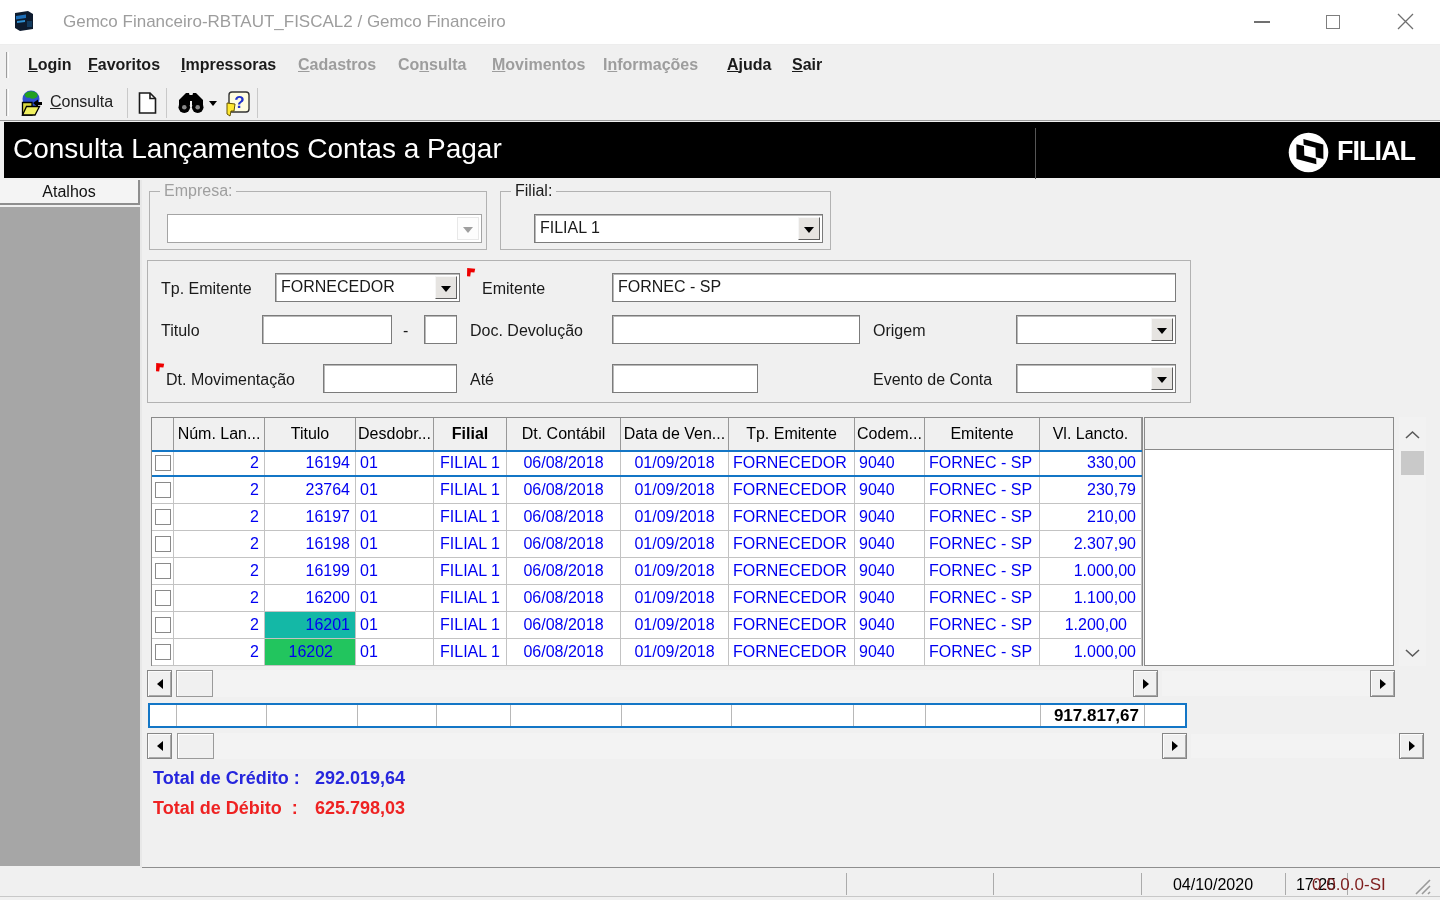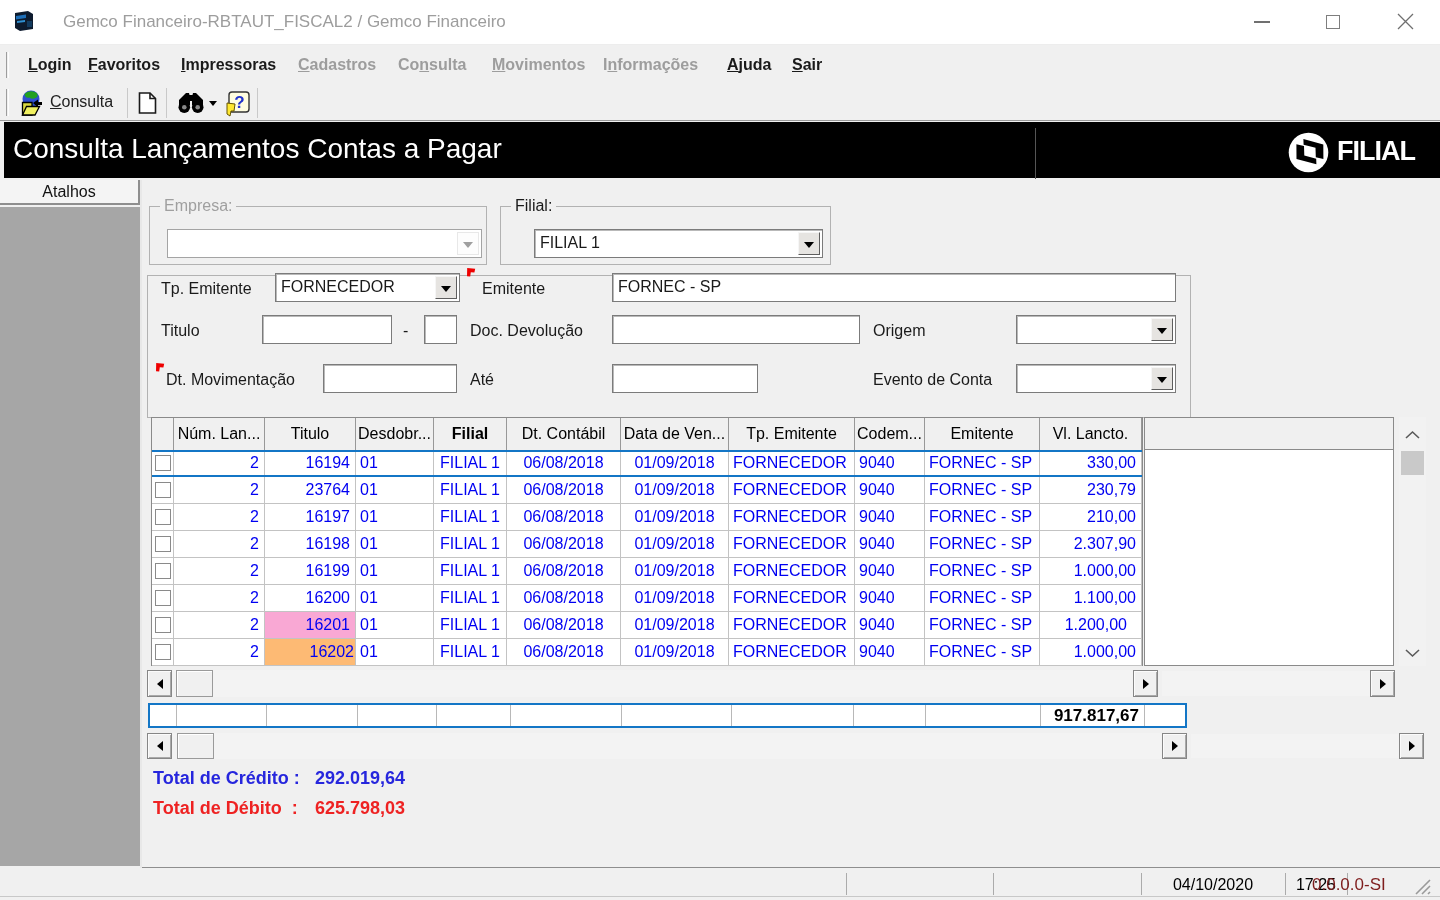--- a/index.html
+++ b/index.html
@@ -31,21 +31,21 @@
 
 
 #atalhos { left:0; top:180px; width:140px; height:25px; background:#f4f4f4; border-bottom:2px solid #8e8e8e; border-right:2px solid #8e8e8e; text-align:center; font-size:16px; color:#111; line-height:23px; }
 #sidebar { left:0; top:207px; width:140px; height:659px; background:#a6a6a6; }
 #sideline { left:140px; top:180px; width:2px; height:688px; background:#e8e8e8; }
 
 
 #main { left:142px; top:180px; width:1298px; height:688px; background:#f0f0f0; border-bottom:1px solid #8e8e8e; }
 
 
-.groupbox { border:1px solid #b2b2b2; background:#f0f0f0;margin-top:15px; }
+.groupbox { border:1px solid #b2b2b2; background:#f0f0f0; }
 .glabel { position:absolute; top:-10px; left:10px; background:#f0f0f0; padding:0 4px; font-size:16px; color:#1a1a1a; }
 .glabel.dis { color:#9f9f9f; }
 
 .field { background:#fff; border:1px solid #7b7b7b; box-shadow:inset 1px 1px 0 #b9b9b9; }
 .cbtn { position:absolute; top:2px; right:2px; bottom:2px; width:22px; background:#e6e4e1; border:1px solid #888;
   border-top-color:#f6f6f6; border-left-color:#f6f6f6; border-right-color:#5e5e5e; border-bottom-color:#5e5e5e; }
 .arr { position:absolute; left:50%; top:50%; margin-left:-5px; margin-top:-2px; width:0; height:0;
   border-left:5px solid transparent; border-right:5px solid transparent; border-top:6px solid #000; }
 .cbtn.dis2 { background:#fdfdfd; border-color:#e8e8e8; }
 .cbtn.dis2 .arr { border-top-color:#9f9f9f; }
@@ -289,33 +289,33 @@
   <div class="abs gcell blue" style="left:434px; top:585px; width:73px; height:27px; line-height:26px; border-bottom:1px solid #c3c3c3; background:#fff; text-align:center;">FILIAL 1</div>
   <div class="abs gcell blue" style="left:507px; top:585px; width:114px; height:27px; line-height:26px; border-bottom:1px solid #c3c3c3; background:#fff; text-align:center;">06/08/2018</div>
   <div class="abs gcell blue" style="left:621px; top:585px; width:108px; height:27px; line-height:26px; border-bottom:1px solid #c3c3c3; background:#fff; text-align:center;">01/09/2018</div>
   <div class="abs gcell blue" style="left:729px; top:585px; width:126px; height:27px; line-height:26px; border-bottom:1px solid #c3c3c3; background:#fff; text-align:left; padding-left:4px;">FORNECEDOR</div>
   <div class="abs gcell blue" style="left:855px; top:585px; width:70px; height:27px; line-height:26px; border-bottom:1px solid #c3c3c3; background:#fff; text-align:left; padding-left:4px;">9040</div>
   <div class="abs gcell blue" style="left:925px; top:585px; width:115px; height:27px; line-height:26px; border-bottom:1px solid #c3c3c3; background:#fff; text-align:left; padding-left:4px;">FORNEC - SP</div>
   <div class="abs gcell blue" style="left:1040px; top:585px; width:102px; height:27px; line-height:26px; border-bottom:1px solid #c3c3c3; background:#fff; text-align:right; padding-right:5px;">1.100,00</div>
   <div class="abs" style="left:155px; top:590px; width:16px; height:16px; background:#fff; border:1px solid #8a8a8a;"></div>
   <div class="abs gcell blue" style="left:152px; top:612px; width:22px; height:27px; line-height:26px; border-bottom:1px solid #c3c3c3; background:#fff; text-align:left; padding-left:4px;"></div>
   <div class="abs gcell blue" style="left:174px; top:612px; width:91px; height:27px; line-height:26px; border-bottom:1px solid #c3c3c3; background:#fff; text-align:right; padding-right:5px;">2</div>
-  <div class="abs gcell blue" style="left:265px; top:612px; width:91px; height:27px; line-height:26px; border-bottom:1px solid #c3c3c3; background:#f9a8d4; text-align:right; padding-right:5px;">16201</div>
+  <div class="abs gcell blue" style="left:265px; top:612px; width:91px; height:27px; line-height:26px; border-bottom:1px solid #c3c3c3; background:#14b8a6; text-align:right; padding-right:5px;">16201</div>
   <div class="abs gcell blue" style="left:356px; top:612px; width:78px; height:27px; line-height:26px; border-bottom:1px solid #c3c3c3; background:#fff; text-align:left; padding-left:4px;">01</div>
   <div class="abs gcell blue" style="left:434px; top:612px; width:73px; height:27px; line-height:26px; border-bottom:1px solid #c3c3c3; background:#fff; text-align:center;">FILIAL 1</div>
   <div class="abs gcell blue" style="left:507px; top:612px; width:114px; height:27px; line-height:26px; border-bottom:1px solid #c3c3c3; background:#fff; text-align:center;">06/08/2018</div>
   <div class="abs gcell blue" style="left:621px; top:612px; width:108px; height:27px; line-height:26px; border-bottom:1px solid #c3c3c3; background:#fff; text-align:center;">01/09/2018</div>
   <div class="abs gcell blue" style="left:729px; top:612px; width:126px; height:27px; line-height:26px; border-bottom:1px solid #c3c3c3; background:#fff; text-align:left; padding-left:4px;">FORNECEDOR</div>
   <div class="abs gcell blue" style="left:855px; top:612px; width:70px; height:27px; line-height:26px; border-bottom:1px solid #c3c3c3; background:#fff; text-align:left; padding-left:4px;">9040</div>
   <div class="abs gcell blue" style="left:925px; top:612px; width:115px; height:27px; line-height:26px; border-bottom:1px solid #c3c3c3; background:#fff; text-align:left; padding-left:4px;">FORNEC - SP</div>
   <div class="abs gcell blue" style="left:1040px; top:612px; width:102px; height:27px; line-height:26px; border-bottom:1px solid #c3c3c3; background:#fff; text-align:right; padding-right:14px;">1.200,00</div>
   <div class="abs" style="left:155px; top:617px; width:16px; height:16px; background:#fff; border:1px solid #8a8a8a;"></div>
   <div class="abs gcell blue" style="left:152px; top:639px; width:22px; height:27px; line-height:26px; border-bottom:1px solid #c3c3c3; background:#fff; text-align:left; padding-left:4px;"></div>
   <div class="abs gcell blue" style="left:174px; top:639px; width:91px; height:27px; line-height:26px; border-bottom:1px solid #c3c3c3; background:#fff; text-align:right; padding-right:5px;">2</div>
-  <div class="abs gcell blue" style="left:265px; top:639px; width:91px; height:27px; line-height:26px; border-bottom:1px solid #c3c3c3; background:#fdba74; text-align:right; padding-right:1px;">16202</div>
+  <div class="abs gcell blue" style="left:265px; top:639px; width:91px; height:27px; line-height:26px; border-bottom:1px solid #c3c3c3; background:#22c55e; text-align:right; padding-right:22px;">16202</div>
   <div class="abs gcell blue" style="left:356px; top:639px; width:78px; height:27px; line-height:26px; border-bottom:1px solid #c3c3c3; background:#fff; text-align:left; padding-left:4px;">01</div>
   <div class="abs gcell blue" style="left:434px; top:639px; width:73px; height:27px; line-height:26px; border-bottom:1px solid #c3c3c3; background:#fff; text-align:center;">FILIAL 1</div>
   <div class="abs gcell blue" style="left:507px; top:639px; width:114px; height:27px; line-height:26px; border-bottom:1px solid #c3c3c3; background:#fff; text-align:center;">06/08/2018</div>
   <div class="abs gcell blue" style="left:621px; top:639px; width:108px; height:27px; line-height:26px; border-bottom:1px solid #c3c3c3; background:#fff; text-align:center;">01/09/2018</div>
   <div class="abs gcell blue" style="left:729px; top:639px; width:126px; height:27px; line-height:26px; border-bottom:1px solid #c3c3c3; background:#fff; text-align:left; padding-left:4px;">FORNECEDOR</div>
   <div class="abs gcell blue" style="left:855px; top:639px; width:70px; height:27px; line-height:26px; border-bottom:1px solid #c3c3c3; background:#fff; text-align:left; padding-left:4px;">9040</div>
   <div class="abs gcell blue" style="left:925px; top:639px; width:115px; height:27px; line-height:26px; border-bottom:1px solid #c3c3c3; background:#fff; text-align:left; padding-left:4px;">FORNEC - SP</div>
   <div class="abs gcell blue" style="left:1040px; top:639px; width:102px; height:27px; line-height:26px; border-bottom:1px solid #c3c3c3; background:#fff; text-align:right; padding-right:5px;">1.000,00</div>
   <div class="abs" style="left:155px; top:644px; width:16px; height:16px; background:#fff; border:1px solid #8a8a8a;"></div>
   <div class="abs" style="left:152px; top:450px; width:990px; height:2px; background:#1376c6;"></div>

